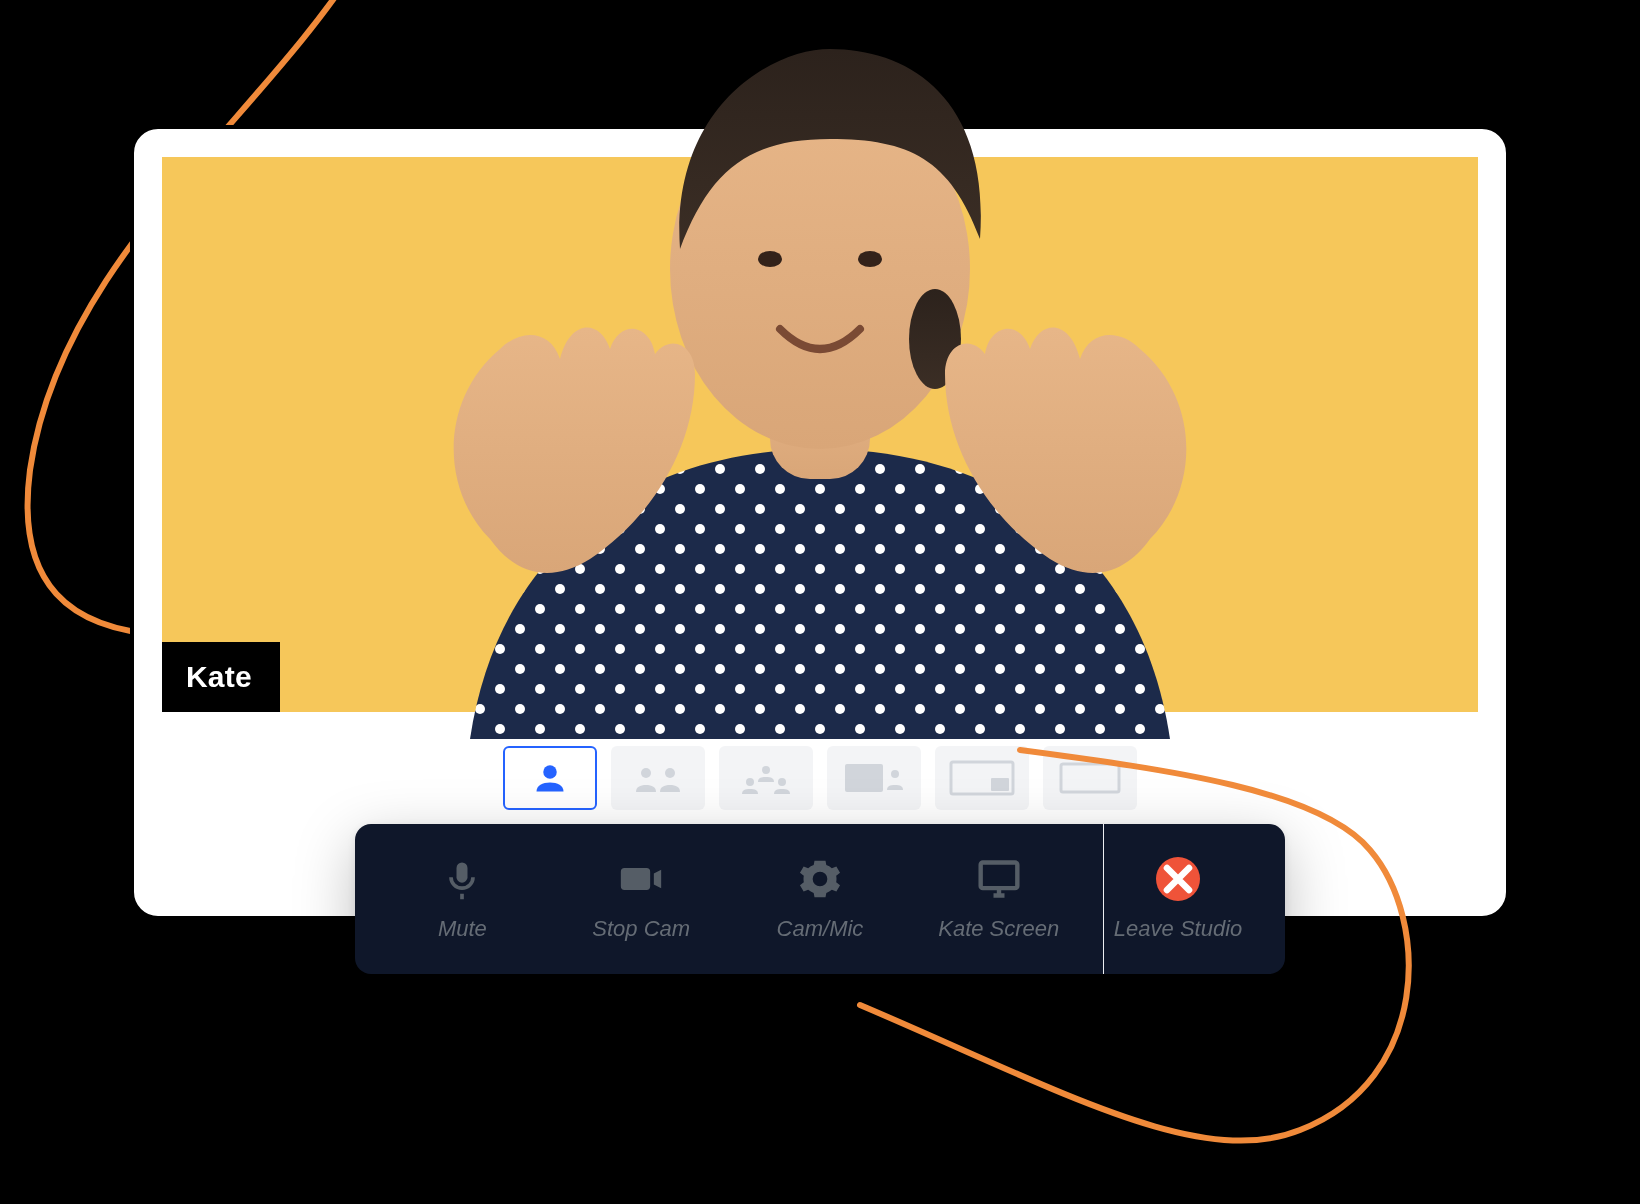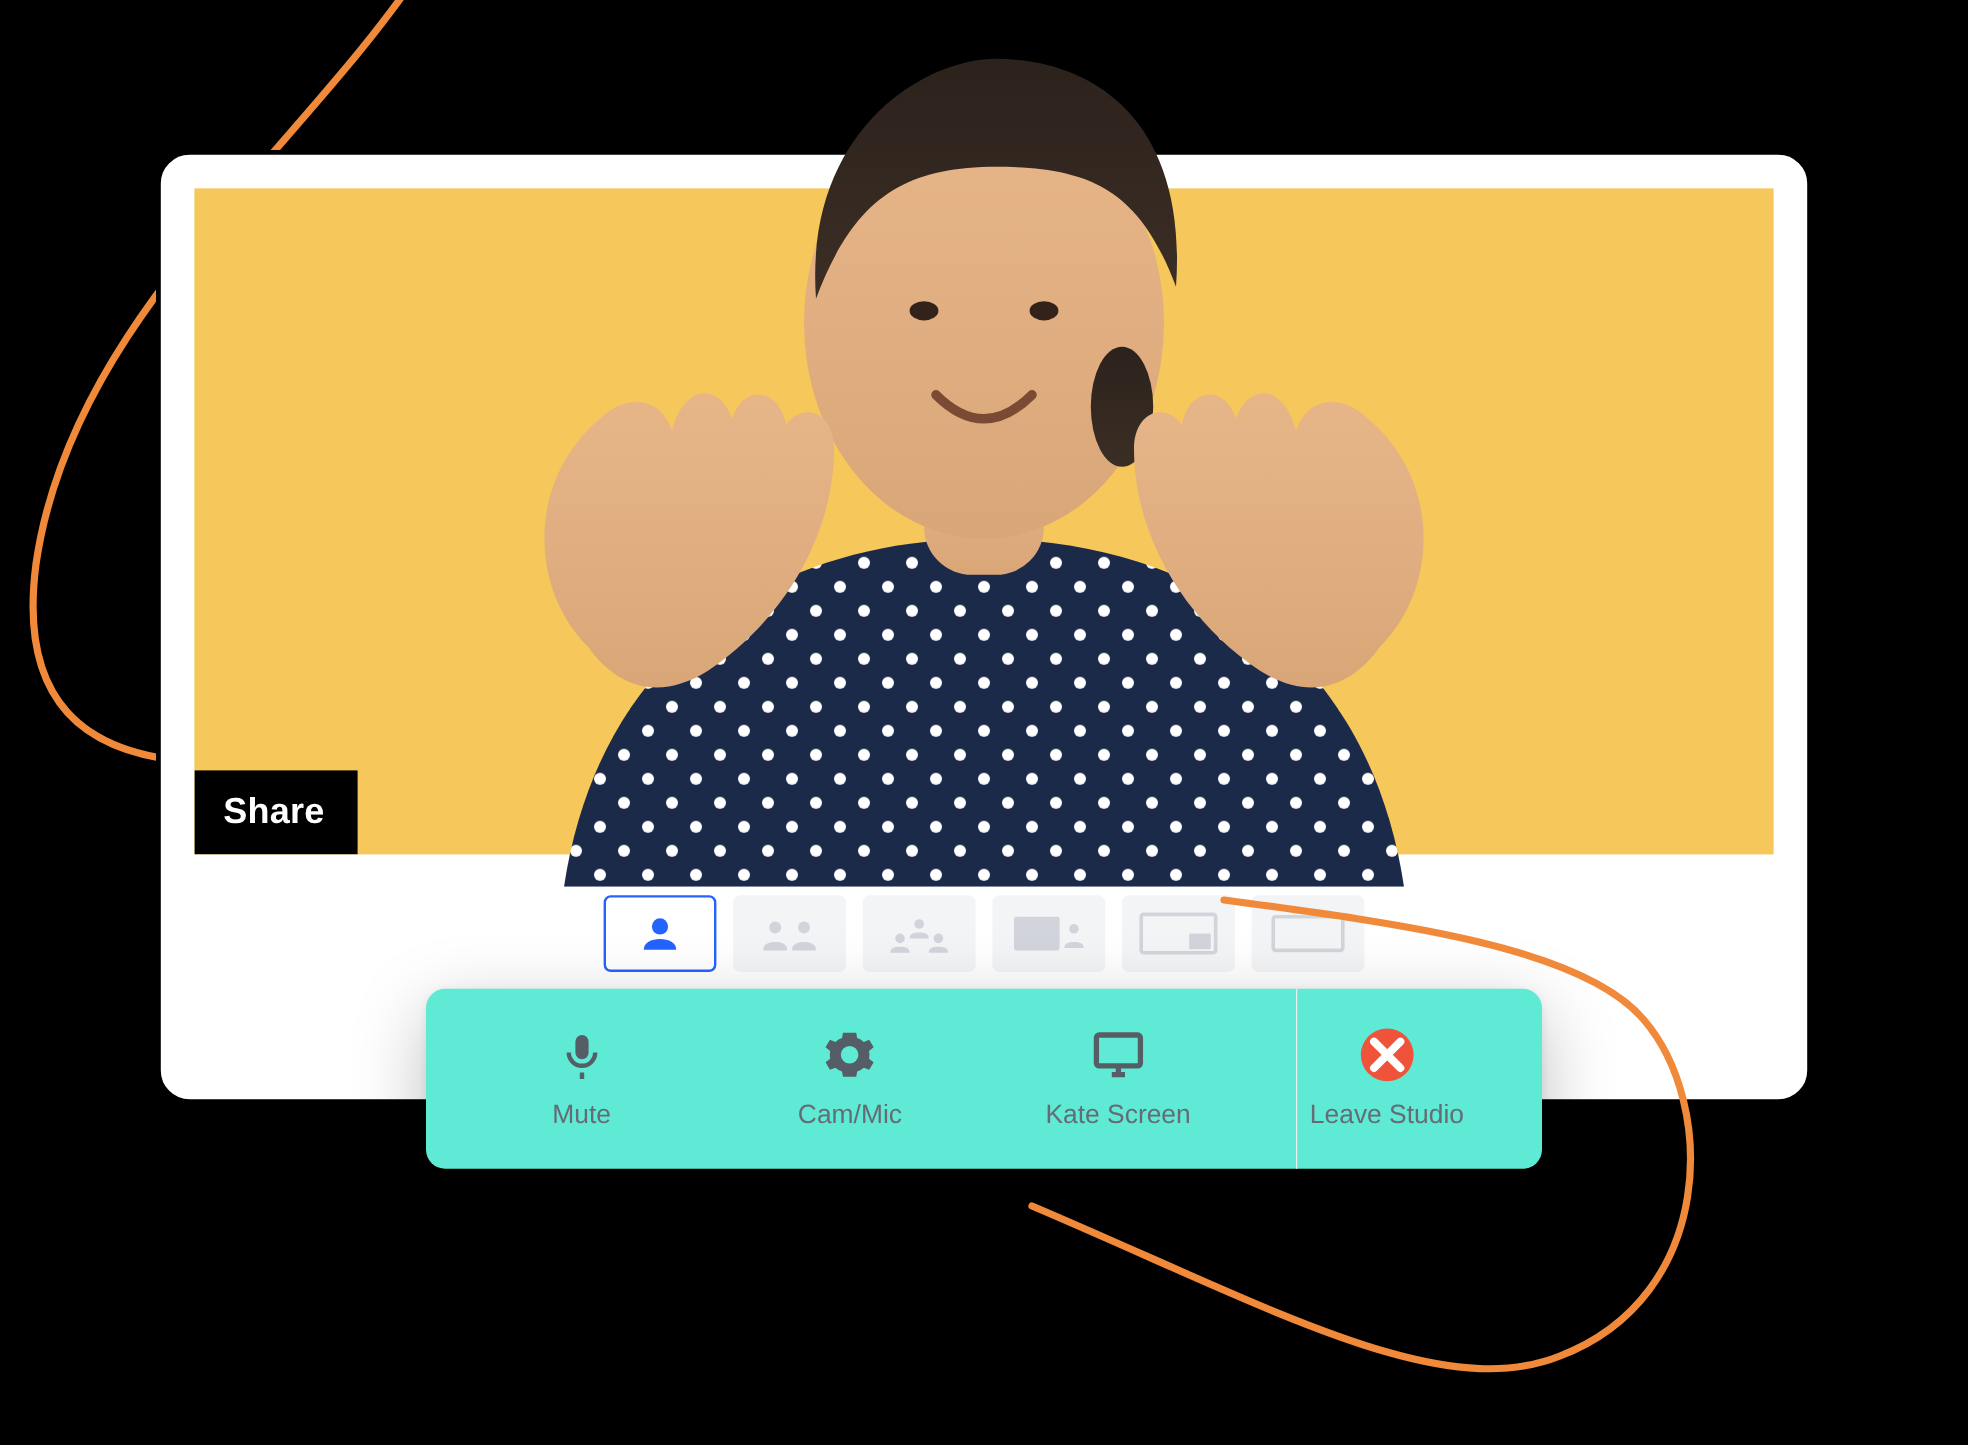--- a/index.html
+++ b/index.html
@@ -88,28 +88,29 @@
     .layout-btn.active .p-icon { fill: #2563ff; }
 
     
     .toolbar {
       position: absolute;
       left: 50%;
       bottom: -58px;
       transform: translateX(-50%);
       width: 930px;
       height: 150px;
-      background: #5eead4;
+      background: #0f172a;
       border-radius: 16px;
       box-shadow: 0 18px 60px rgba(0,0,0,.25), 0 2px 8px rgba(0,0,0,.08);
       display: flex;
       align-items: center;
       justify-content: space-around;
       padding: 0 18px;
       z-index: 10;
+      font-style: italic;
     }
     .tool {
       display: flex;
       flex-direction: column;
       align-items: center;
       justify-content: center;
       gap: 14px;
       width: 150px;
       height: 100%;
       cursor: pointer;
@@ -131,21 +132,21 @@
     <path d="M 360 -40 C 260 120, 60 260, 30 470 C 0 700, 250 650, 540 560 C 900 450, 1200 380, 1300 440 C 1480 540, 1120 560, 1000 640" fill="none" stroke="#f08a3a" stroke-width="6" stroke-linecap="round"></path>
   </svg>
   <svg class="squiggle" width="1640" height="1204" viewBox="0 0 1640 1204" style="left:0;top:0;z-index:12">
     <path d="M 860 1005 C 1060 1090, 1200 1170, 1300 1130 C 1430 1080, 1430 920, 1370 850 C 1320 790, 1170 770, 1020 750" fill="none" stroke="#f08a3a" stroke-width="6" stroke-linecap="round"></path>
   </svg>
 
   <div class="studio-window">
 
     <div class="video-area">
       <div class="name-tag">
-        <span>Share</span>
+        <span>Kate</span>
       </div>
     </div>
 
     <svg class="presenter" viewBox="0 0 940 720">
       <defs>
         <linearGradient id="hair" x1="0" y1="0" x2="0" y2="1">
             <stop offset="0" stop-color="#2c221c"></stop>
             <stop offset="1" stop-color="#3b2e25"></stop>
           </linearGradient>
         <linearGradient id="skin" x1="0" y1="0" x2="0" y2="1">
@@ -246,20 +247,28 @@
           <svg viewBox="0 0 24 24" fill="#555d66">
               <path d="M12 14a3 3 0 0 0 3-3V6a3 3 0 0 0-6 0v5a3 3 0 0 0 3 3Z"></path>
               <path d="M19 11a7 7 0 0 1-14 0h2a5 5 0 0 0 10 0ZM11 20h2v3h-2Z"></path>
             </svg>
         </span>
         <span class="lbl">Mute</span>
       </div>
       <div class="tool">
         <span class="ico">
           <svg viewBox="0 0 24 24" fill="#555d66">
+              <path d="M3 6h12a2 2 0 0 1 2 2v8a2 2 0 0 1-2 2H3a2 2 0 0 1-2-2V8a2 2 0 0 1 2-2Zm16 3 4-2v10l-4-2Z"></path>
+            </svg>
+        </span>
+        <span class="lbl">Stop Cam</span>
+      </div>
+      <div class="tool">
+        <span class="ico">
+          <svg viewBox="0 0 24 24" fill="#555d66">
               <path d="M12 8a4 4 0 1 0 0 8 4 4 0 0 0 0-8Zm9 4c0 .6-.06 1.18-.17 1.74l2.1 1.64-2 3.46-2.48-1a9 9 0 0 1-3 1.74L15 22h-6l-.45-2.42a9 9 0 0 1-3-1.74l-2.48 1-2-3.46 2.1-1.64A9.3 9.3 0 0 1 3 12c0-.6.06-1.18.17-1.74L1.07 8.62l2-3.46 2.48 1a9 9 0 0 1 3-1.74L9 2h6l.45 2.42a9 9 0 0 1 3 1.74l2.48-1 2 3.46-2.1 1.64c.11.56.17 1.14.17 1.74Z"></path>
             </svg>
         </span>
         <span class="lbl">Cam/Mic</span>
       </div>
       <div class="tool">
         <span class="ico">
           <svg viewBox="0 0 24 24" fill="none" stroke="#555d66" stroke-width="2.4">
               <rect x="2" y="3" width="20" height="14" rx="1.2"></rect>
               <path d="M9 21h6M12 17v4"></path>

